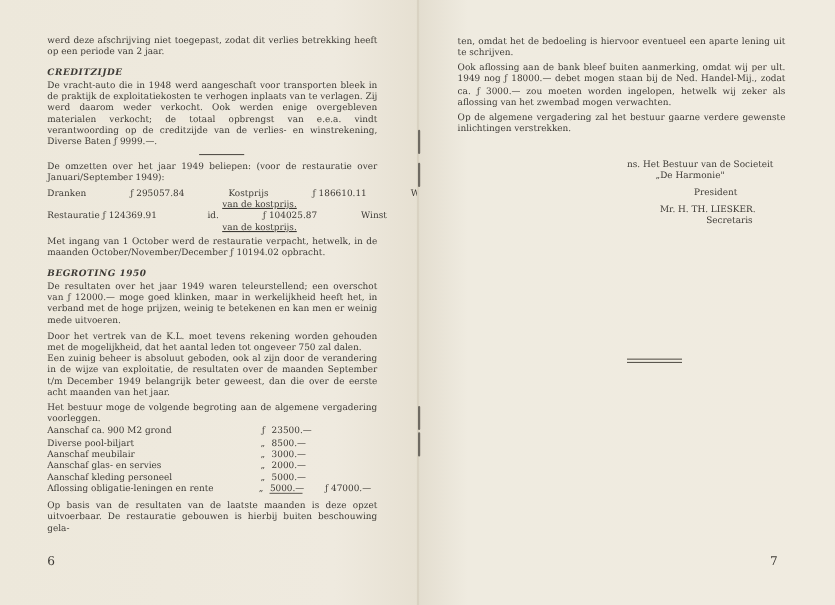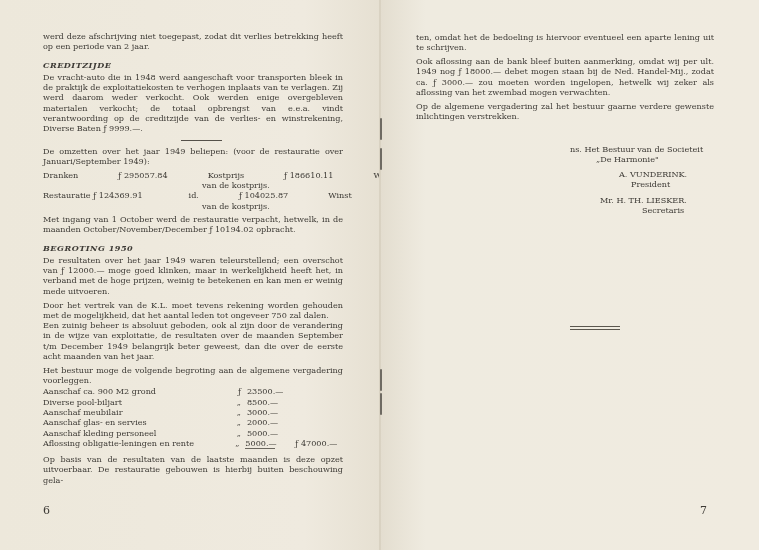--- a/index.html
+++ b/index.html
@@ -29,21 +29,21 @@
   }
   .left .content { left: 43px; top: 31px; width: 300px; }
   .right .content { left: 36px; top: 32px; width: 298px; }
   p { margin: 0 0 3.5px 0; text-align: justify; }
   .heading { font-style: italic; letter-spacing: 0.5px; margin: 8px 0 2px 0; font-weight: bold; }
   .divider {
     width: 41px; height: 0; border-top: 1px solid #55514a;
     margin: 6px auto 5px auto; position: relative; left: 8px;
   }
   .row { display: flex; white-space: nowrap; gap: 40px; }
-  .sub { padding-left: 159px; }
+  .sub { padding-left: 159px; text-decoration: underline; }
   .budget-row { display: flex; white-space: nowrap; }
   .budget-row .lbl { width: 190px; }
   .budget-row .prefix { width: 16px; text-align: right; padding-right: 6px; }
   .budget-row .amt { width: 50px; }
   .budget-row .tot { width: 50px; }
   .budget { margin: 0 0 5px 0; }
   .pagenum { position: absolute; font-size: 11px; top: 504px; }
   .left .pagenum { left: 43px; }
   .right .pagenum { left: 707px; left: auto; right: 52px; }
   .signature { position: absolute; left: 190px; top: 144px; width: 180px; font-size: 8.1px; line-height: 10.3px; }
@@ -139,21 +139,20 @@
 
   <div class="page right">
     <div class="content">
       <p>ten, omdat het de bedoeling is hiervoor eventueel een aparte lening uit te schrijven.</p>
       <p>Ook aflossing aan de bank bleef buiten aanmerking, omdat wij per ult. 1949 nog ƒ 18000.— debet mogen staan bij de Ned. Handel-Mij., zodat ca. ƒ 3000.— zou moeten worden ingelopen, hetwelk wij zeker als aflossing van het zwembad mogen verwachten.</p>
       <p>Op de algemene vergadering zal het bestuur gaarne verdere gewenste inlichtingen verstrekken.</p>
     </div>
     <div class="signature">
       <div class="sig-line">ns. Het Bestuur van de Societeit</div>
       <div class="sig-line" style="padding-left:26px; margin-bottom:4px">„De Harmonie"</div>
-      <div class="sig-line" style="padding-left:49px">A. VUNDERINK.</div>
       <div class="sig-line" style="padding-left:61px; margin-bottom:6px">President</div>
       <div class="sig-line" style="padding-left:30px">Mr. H. TH. LIESKER.</div>
       <div class="sig-line" style="padding-left:72px">Secretaris</div>
     </div>
     <div class="pagenum">7</div>
   </div>
 
   <div class="spine"></div>
   <div class="staple" style="top:118px"></div>
   <div class="staple" style="top:148px"></div>

